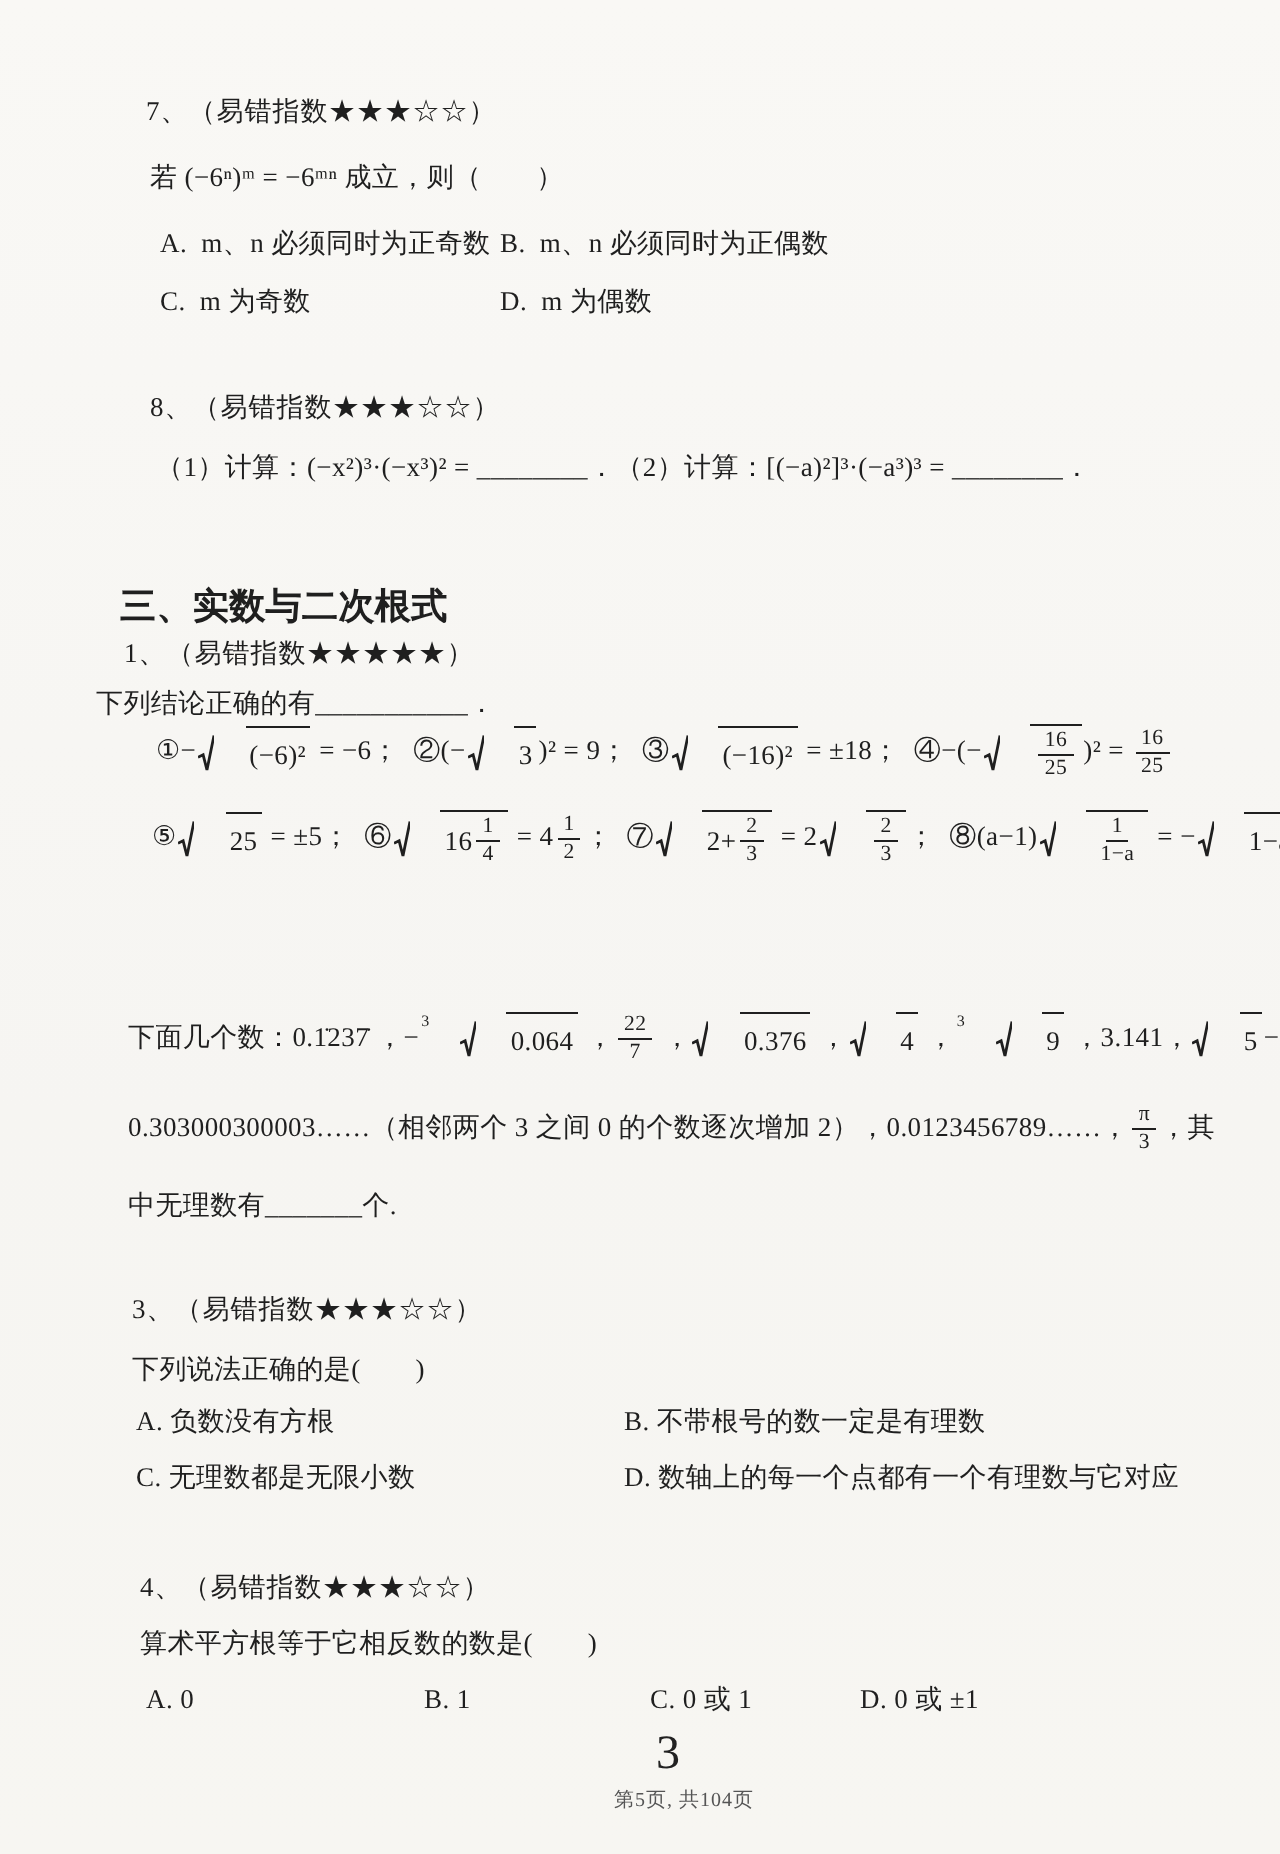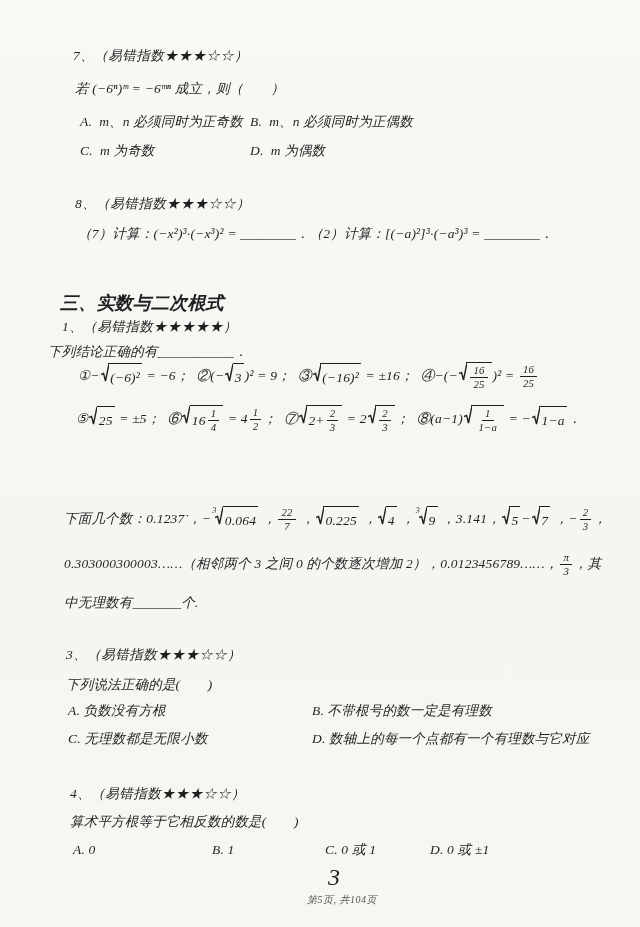--- a/index.html
+++ b/index.html
@@ -3,21 +3,21 @@
 <meta charset="utf-8">
 <style>
   html,body{margin:0;padding:0;}
   body{
     width:640px;height:927px;
     background:#f7f6f3;
     font-family:"Liberation Serif","DejaVu Serif",serif;
     color:#1f1f1f;
     overflow:hidden;
   }
-  .page{position:relative;width:640px;height:927px;background:linear-gradient(180deg,#f9f8f5 0%,#f6f5f2 60%,#f7f6f2 100%);font-style:italic;}
+  .page{position:relative;width:640px;height:927px;background:linear-gradient(180deg,#f9f8f5 0%,#f6f5f2 60%,#f7f6f2 100%);}
   .line{
     position:absolute;
     white-space:pre;
     font-size:13.5px;
     line-height:1.5;
     letter-spacing:0.2px;
   }
   .heading{letter-spacing:0.5px;}
   .bold{font-weight:bold;font-size:18px;}
   .mline{
@@ -30,22 +30,22 @@
   
   .frac{
     display:inline-flex;flex-direction:column;align-items:center;
     vertical-align:middle;margin:0 2px;
     font-size:0.8em;line-height:1.2;
   }
   .frac .num{padding:0 3px;border-bottom:1px solid currentColor;}
   .frac .den{padding:0 3px;}
   
   .sqrt{
-    display:inline-flex;align-items:flex-start;
-    vertical-align:middle;margin:0 1px;
+    display:inline-flex;align-items:center;
+    vertical-align:middle;margin:0 1px;gap:16px;
   }
   .sqrt .sgn{width:8px;flex:0 0 8px;display:block;}
   .sqrt .rad{
     border-top:1.3px solid currentColor;
     padding:1px 2px 0 2px;margin-left:-0.5px;
     display:inline-flex;align-items:center;
   }
   .sqrt .ridx{font-size:8px;line-height:1;align-self:flex-start;margin:1px -1px 0 0;}
   .footer-big{
     position:absolute;left:50%;transform:translateX(-50%);
@@ -62,54 +62,54 @@
 <div class="page">
 
   <div class="line heading" style="top:46px;left:73px">7、（易错指数★★★☆☆）</div>
   <div class="line" style="top:79px;left:75px">若 (−6ⁿ)ᵐ = −6ᵐⁿ 成立，则（　　）</div>
   <div class="line" style="top:112px;left:80px">A.  m、n 必须同时为正奇数</div>
   <div class="line" style="top:112px;left:250px">B.  m、n 必须同时为正偶数</div>
   <div class="line" style="top:141px;left:80px">C.  m 为奇数</div>
   <div class="line" style="top:141px;left:250px">D.  m 为偶数</div>
 
   <div class="line heading" style="top:194px;left:75px">8、（易错指数★★★☆☆）</div>
-  <div class="line" style="top:224px;left:78px">（7）计算：(−x²)³·(−x³)² = ________．（2）计算：[(−a)²]³·(−a³)³ = ________．</div>
+  <div class="line" style="top:224px;left:78px">（1）计算：(−x²)³·(−x³)² = ________．（2）计算：[(−a)²]³·(−a³)³ = ________．</div>
 
   <div class="line bold" style="top:290px;left:60px">三、实数与二次根式</div>
 
   <div class="line heading" style="top:317px;left:62px">1、（易错指数★★★★★）</div>
   <div class="line" style="top:342px;left:48px">下列结论正确的有___________．</div>
   <div class="mline" style="top:362px;left:78px"><span>①−</span><span class="sqrt"><svg class="sgn" viewBox="0 0 10 24" preserveAspectRatio="none">
           <path d="M0 14.5 L3.2 13 L5.6 22.5 L10 1" fill="none" stroke="currentColor" stroke-width="1.4" vector-effect="non-scaling-stroke"></path>
         </svg><span class="rad"><span>(−6)²</span></span></span><span> = −6；  ②(−</span><span class="sqrt"><svg class="sgn" viewBox="0 0 10 24" preserveAspectRatio="none">
           <path d="M0 14.5 L3.2 13 L5.6 22.5 L10 1" fill="none" stroke="currentColor" stroke-width="1.4" vector-effect="non-scaling-stroke"></path>
         </svg><span class="rad"><span>3</span></span></span><span>)² = 9；  ③</span><span class="sqrt"><svg class="sgn" viewBox="0 0 10 24" preserveAspectRatio="none">
           <path d="M0 14.5 L3.2 13 L5.6 22.5 L10 1" fill="none" stroke="currentColor" stroke-width="1.4" vector-effect="non-scaling-stroke"></path>
-        </svg><span class="rad"><span>(−16)²</span></span></span><span> = ±16；  ④−(−</span><span class="sqrt"><svg class="sgn" viewBox="0 0 10 24" preserveAspectRatio="none">
+        </svg><span class="rad"><span>(−16)²</span></span></span><span> = ±18；  ④−(−</span><span class="sqrt"><svg class="sgn" viewBox="0 0 10 24" preserveAspectRatio="none">
           <path d="M0 14.5 L3.2 13 L5.6 22.5 L10 1" fill="none" stroke="currentColor" stroke-width="1.4" vector-effect="non-scaling-stroke"></path>
         </svg><span class="rad"><span class="frac"><span class="num">16</span><span class="den">25</span></span></span></span><span>)² = </span><span class="frac"><span class="num">16</span><span class="den">25</span></span></div>
   <div class="mline" style="top:405px;left:76px"><span>⑤</span><span class="sqrt"><svg class="sgn" viewBox="0 0 10 24" preserveAspectRatio="none">
           <path d="M0 14.5 L3.2 13 L5.6 22.5 L10 1" fill="none" stroke="currentColor" stroke-width="1.4" vector-effect="non-scaling-stroke"></path>
         </svg><span class="rad"><span>25</span></span></span><span> = ±5；  ⑥</span><span class="sqrt"><svg class="sgn" viewBox="0 0 10 24" preserveAspectRatio="none">
           <path d="M0 14.5 L3.2 13 L5.6 22.5 L10 1" fill="none" stroke="currentColor" stroke-width="1.4" vector-effect="non-scaling-stroke"></path>
         </svg><span class="rad"><span>16</span><span class="frac"><span class="num">1</span><span class="den">4</span></span></span></span><span> = 4</span><span class="frac"><span class="num">1</span><span class="den">2</span></span><span>；  ⑦</span><span class="sqrt"><svg class="sgn" viewBox="0 0 10 24" preserveAspectRatio="none">
           <path d="M0 14.5 L3.2 13 L5.6 22.5 L10 1" fill="none" stroke="currentColor" stroke-width="1.4" vector-effect="non-scaling-stroke"></path>
         </svg><span class="rad"><span>2+</span><span class="frac"><span class="num">2</span><span class="den">3</span></span></span></span><span> = 2</span><span class="sqrt"><svg class="sgn" viewBox="0 0 10 24" preserveAspectRatio="none">
           <path d="M0 14.5 L3.2 13 L5.6 22.5 L10 1" fill="none" stroke="currentColor" stroke-width="1.4" vector-effect="non-scaling-stroke"></path>
         </svg><span class="rad"><span class="frac"><span class="num">2</span><span class="den">3</span></span></span></span><span>；  ⑧(a−1)</span><span class="sqrt"><svg class="sgn" viewBox="0 0 10 24" preserveAspectRatio="none">
           <path d="M0 14.5 L3.2 13 L5.6 22.5 L10 1" fill="none" stroke="currentColor" stroke-width="1.4" vector-effect="non-scaling-stroke"></path>
         </svg><span class="rad"><span class="frac"><span class="num">1</span><span class="den">1−a</span></span></span></span><span> = −</span><span class="sqrt"><svg class="sgn" viewBox="0 0 10 24" preserveAspectRatio="none">
           <path d="M0 14.5 L3.2 13 L5.6 22.5 L10 1" fill="none" stroke="currentColor" stroke-width="1.4" vector-effect="non-scaling-stroke"></path>
         </svg><span class="rad"><span>1−a</span></span></span><span>．</span></div>
 
   <div class="mline" style="top:506px;left:64px"><span>下面几个数：0.1̇237̇ ，−</span><span class="sqrt"><span class="ridx">3</span><svg class="sgn" viewBox="0 0 10 24" preserveAspectRatio="none">
           <path d="M0 14.5 L3.2 13 L5.6 22.5 L10 1" fill="none" stroke="currentColor" stroke-width="1.4" vector-effect="non-scaling-stroke"></path>
         </svg><span class="rad"><span>0.064</span></span></span><span> ，</span><span class="frac"><span class="num">22</span><span class="den">7</span></span><span> ，</span><span class="sqrt"><svg class="sgn" viewBox="0 0 10 24" preserveAspectRatio="none">
           <path d="M0 14.5 L3.2 13 L5.6 22.5 L10 1" fill="none" stroke="currentColor" stroke-width="1.4" vector-effect="non-scaling-stroke"></path>
-        </svg><span class="rad"><span>0.225</span></span></span><span> ，</span><span class="sqrt"><svg class="sgn" viewBox="0 0 10 24" preserveAspectRatio="none">
+        </svg><span class="rad"><span>0.376</span></span></span><span> ，</span><span class="sqrt"><svg class="sgn" viewBox="0 0 10 24" preserveAspectRatio="none">
           <path d="M0 14.5 L3.2 13 L5.6 22.5 L10 1" fill="none" stroke="currentColor" stroke-width="1.4" vector-effect="non-scaling-stroke"></path>
         </svg><span class="rad"><span>4</span></span></span><span> ，</span><span class="sqrt"><span class="ridx">3</span><svg class="sgn" viewBox="0 0 10 24" preserveAspectRatio="none">
           <path d="M0 14.5 L3.2 13 L5.6 22.5 L10 1" fill="none" stroke="currentColor" stroke-width="1.4" vector-effect="non-scaling-stroke"></path>
         </svg><span class="rad"><span>9</span></span></span><span> ，3.141，</span><span class="sqrt"><svg class="sgn" viewBox="0 0 10 24" preserveAspectRatio="none">
           <path d="M0 14.5 L3.2 13 L5.6 22.5 L10 1" fill="none" stroke="currentColor" stroke-width="1.4" vector-effect="non-scaling-stroke"></path>
         </svg><span class="rad"><span>5</span></span></span><span>−</span><span class="sqrt"><svg class="sgn" viewBox="0 0 10 24" preserveAspectRatio="none">
           <path d="M0 14.5 L3.2 13 L5.6 22.5 L10 1" fill="none" stroke="currentColor" stroke-width="1.4" vector-effect="non-scaling-stroke"></path>
         </svg><span class="rad"><span>7</span></span></span><span> ，−</span><span class="frac"><span class="num">2</span><span class="den">3</span></span><span>，</span></div>
   <div class="mline" style="top:551px;left:64px"><span>0.303000300003……（相邻两个 3 之间 0 的个数逐次增加 2），0.0123456789……，</span><span class="frac"><span class="num">π</span><span class="den">3</span></span><span>，其</span></div>
   <div class="line" style="top:593px;left:64px">中无理数有_______个.</div>

